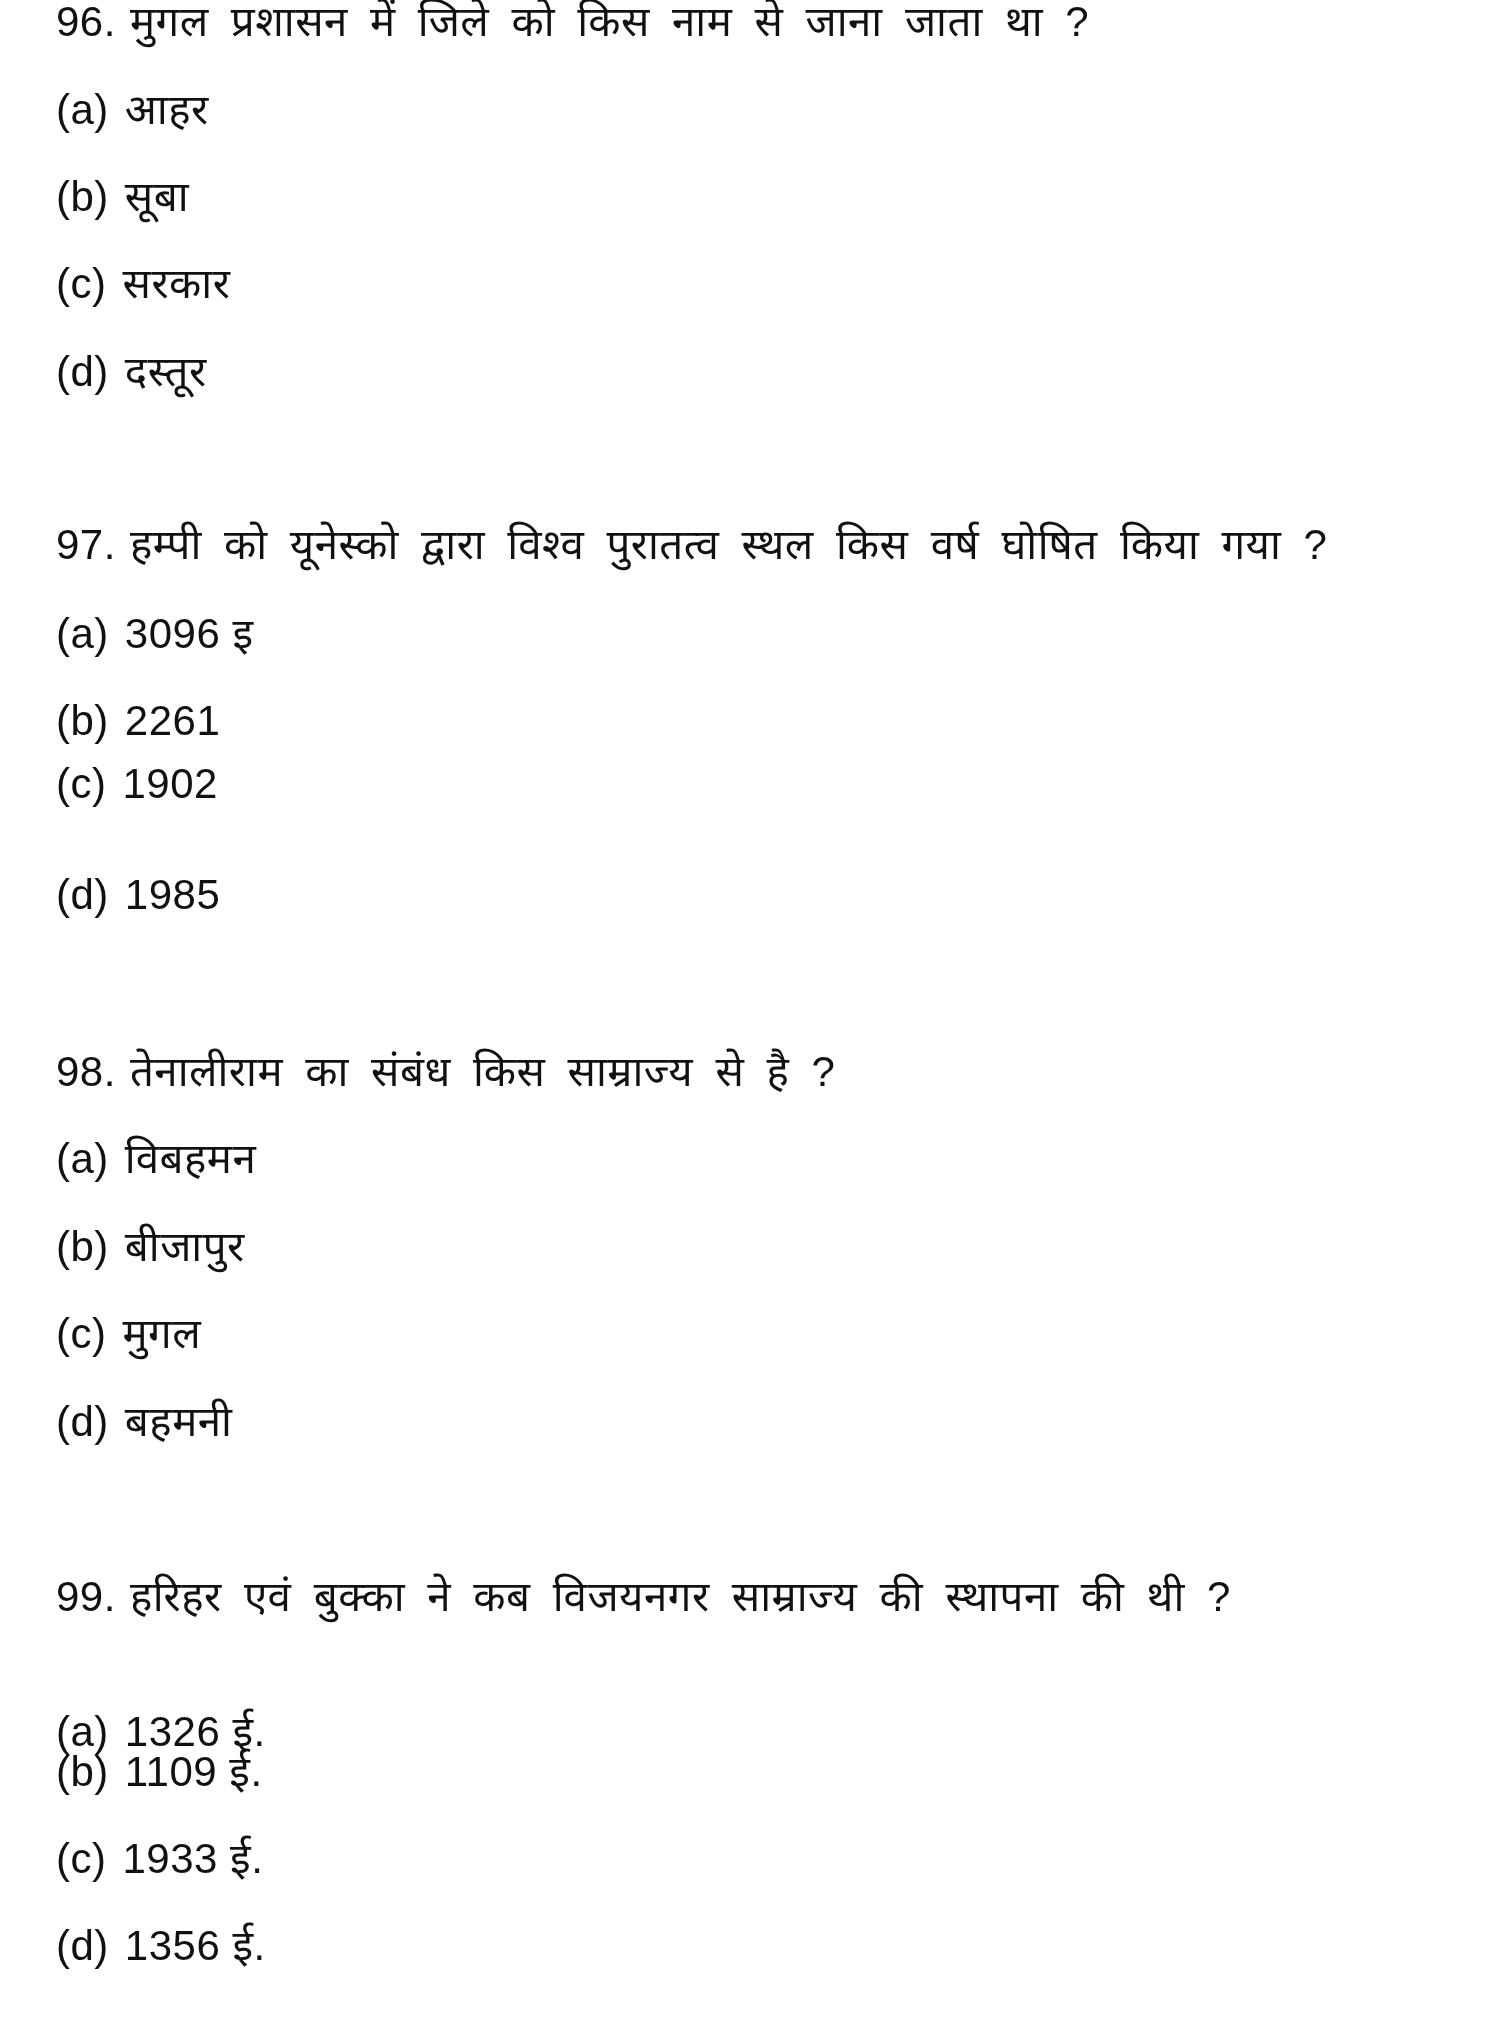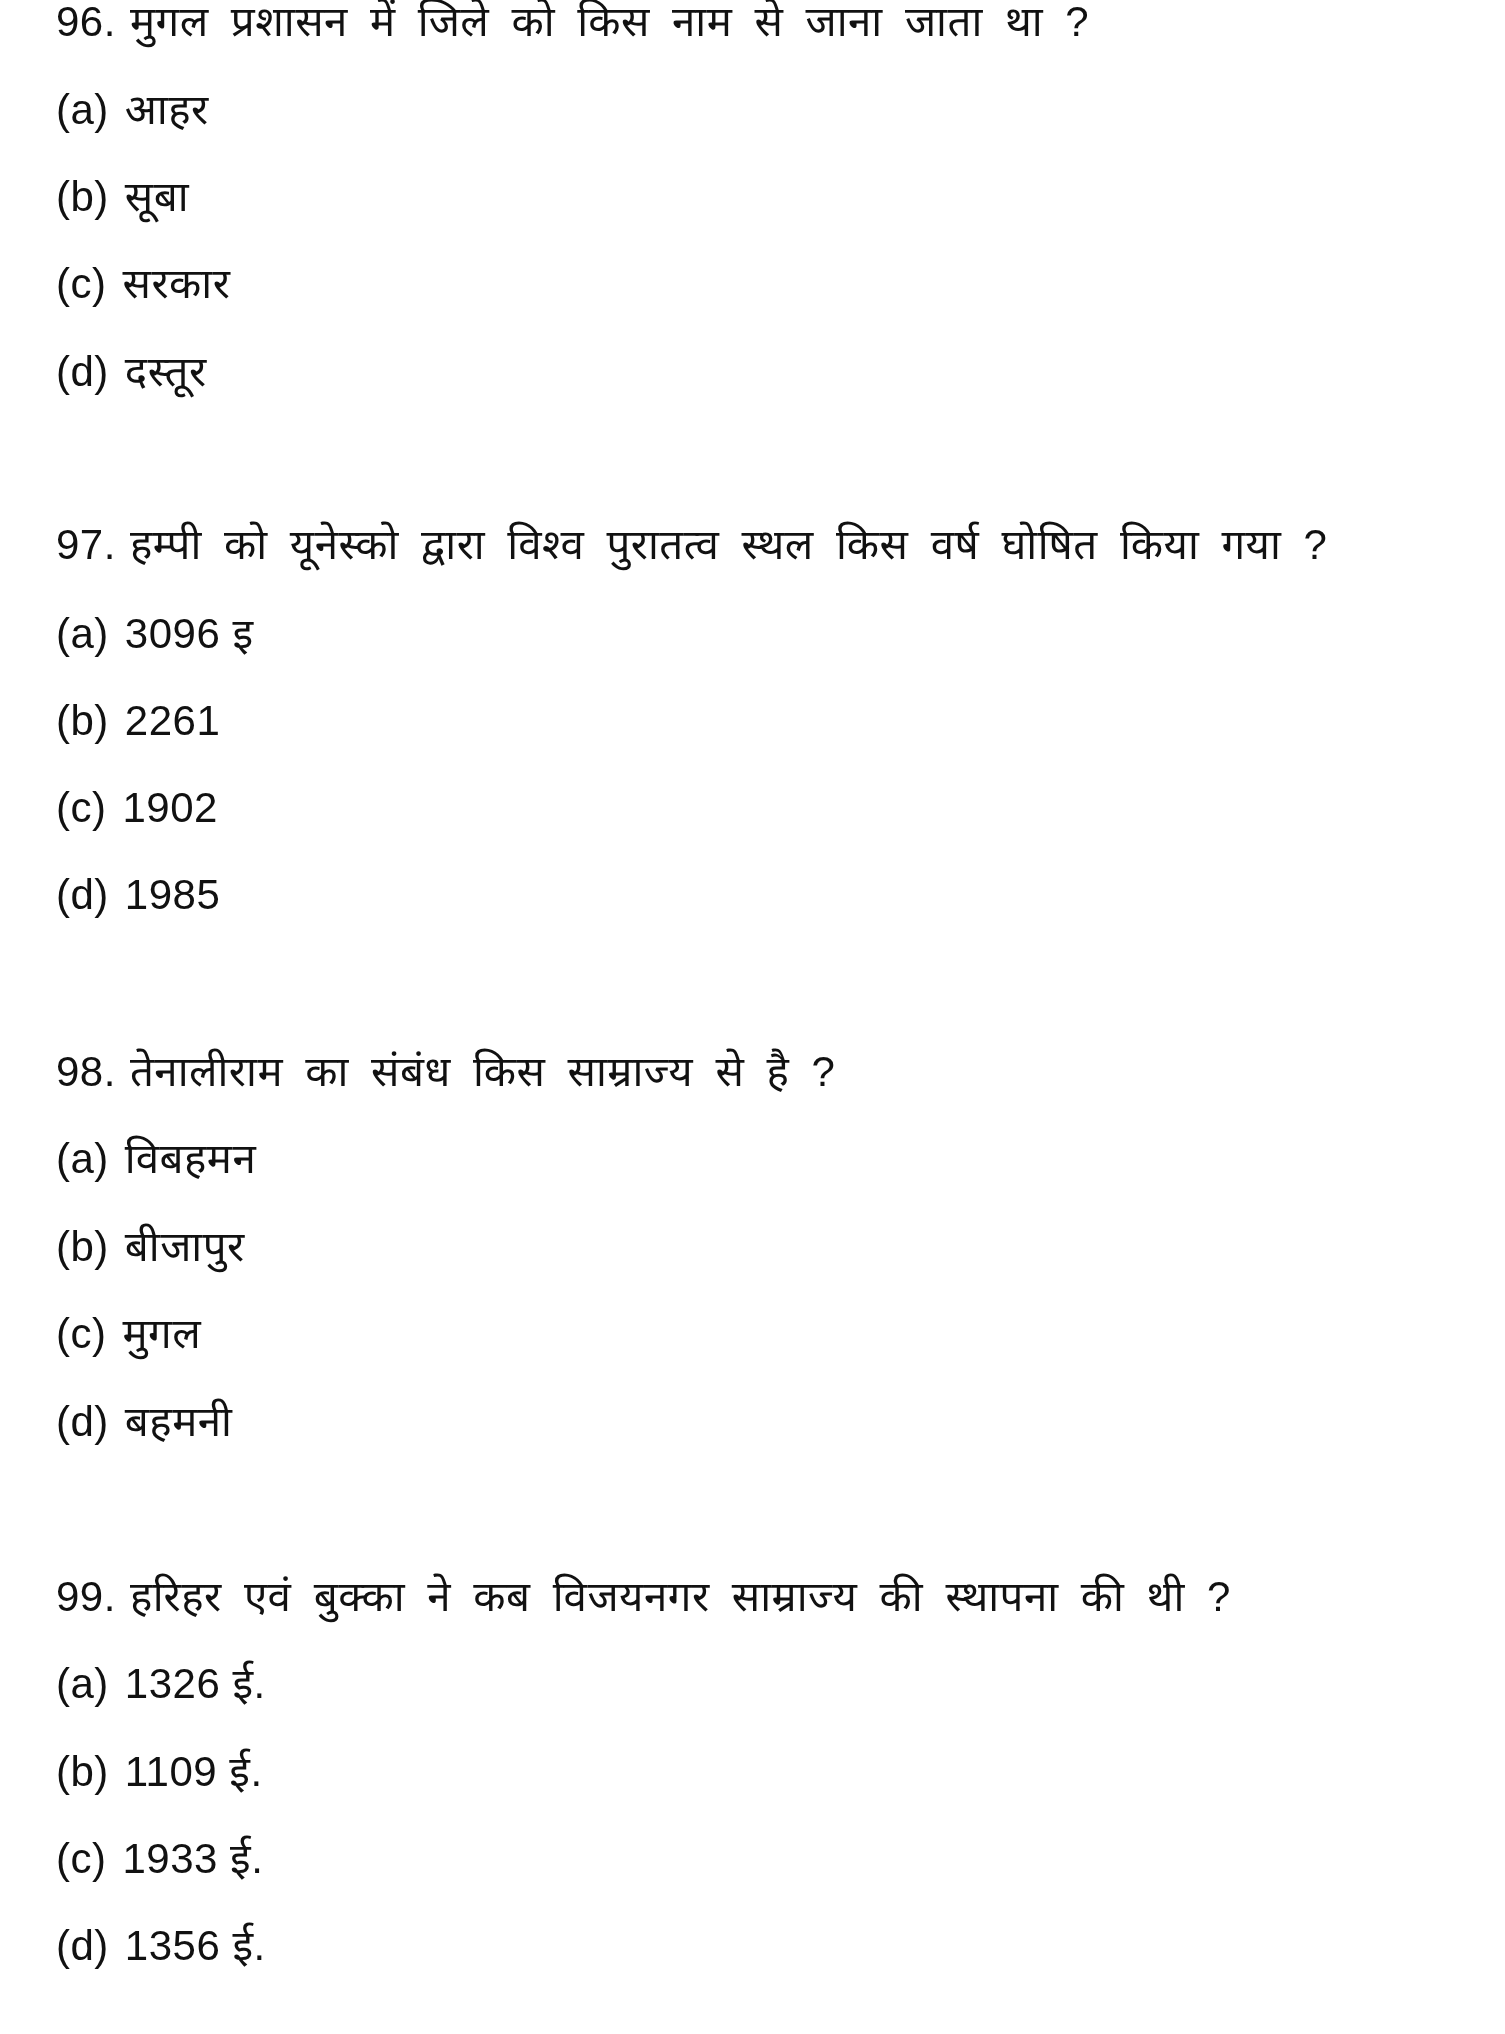--- a/index.html
+++ b/index.html
@@ -32,21 +32,21 @@
 
 <div class="line" style="top:517px">
   <span class="q-num">97.</span><span class="q-text">हम्पी को यूनेस्को द्वारा विश्व पुरातत्व स्थल किस वर्ष घोषित किया गया ?</span>
 </div>
 <div class="line" style="top:606px">
   <span class="opt-label">(a)</span><span>3096 इ</span>
 </div>
 <div class="line" style="top:693px">
   <span class="opt-label">(b)</span><span>2261</span>
 </div>
-<div class="line" style="top:780px">
+<div class="line" style="top:756px">
   <span class="opt-label">(c)</span><span>1902</span>
 </div>
 <div class="line" style="top:867px">
   <span class="opt-label">(d)</span><span>1985</span>
 </div>
 
 <div class="line" style="top:1044px">
   <span class="q-num">98.</span><span class="q-text">तेनालीराम का संबंध किस साम्राज्य से है ?</span>
 </div>
 <div class="line" style="top:1131px">
@@ -58,21 +58,21 @@
 <div class="line" style="top:1306px">
   <span class="opt-label">(c)</span><span>मुगल</span>
 </div>
 <div class="line" style="top:1394px">
   <span class="opt-label">(d)</span><span>बहमनी</span>
 </div>
 
 <div class="line" style="top:1569px">
   <span class="q-num">99.</span><span class="q-text">हरिहर एवं बुक्का ने कब विजयनगर साम्राज्य की स्थापना की थी ?</span>
 </div>
-<div class="line" style="top:1656px">
+<div class="line" style="top:1704px">
   <span class="opt-label">(a)</span><span>1326 ई.</span>
 </div>
 <div class="line" style="top:1744px">
   <span class="opt-label">(b)</span><span>1109 ई.</span>
 </div>
 <div class="line" style="top:1831px">
   <span class="opt-label">(c)</span><span>1933 ई.</span>
 </div>
 <div class="line" style="top:1918px">
   <span class="opt-label">(d)</span><span>1356 ई.</span>

